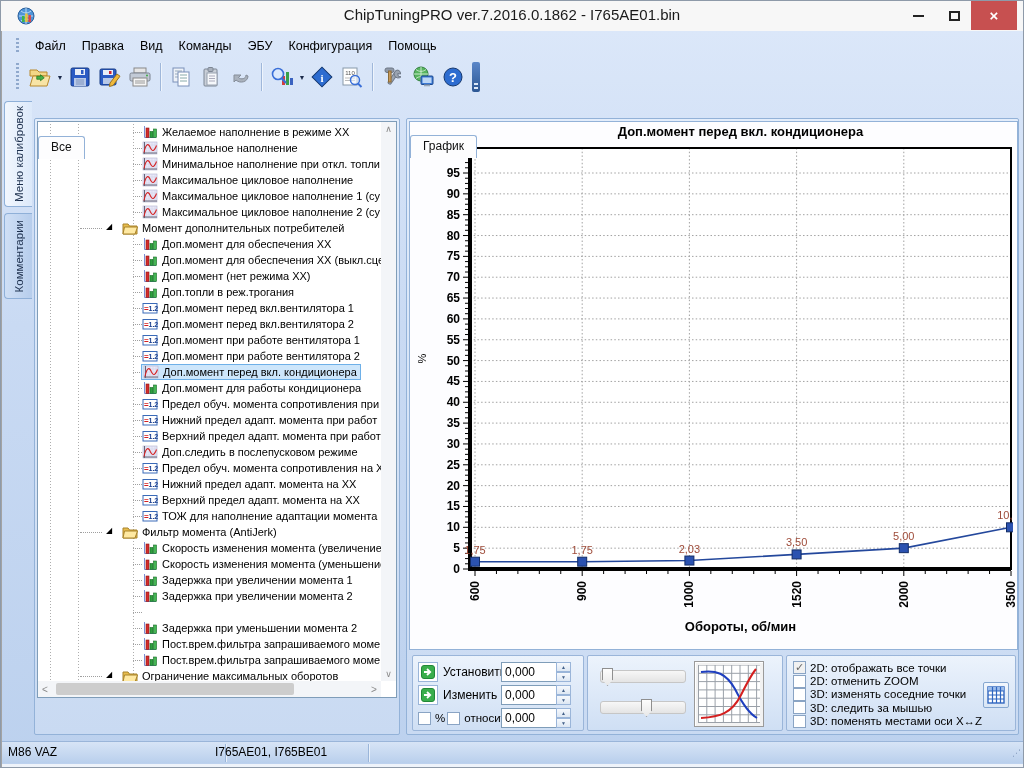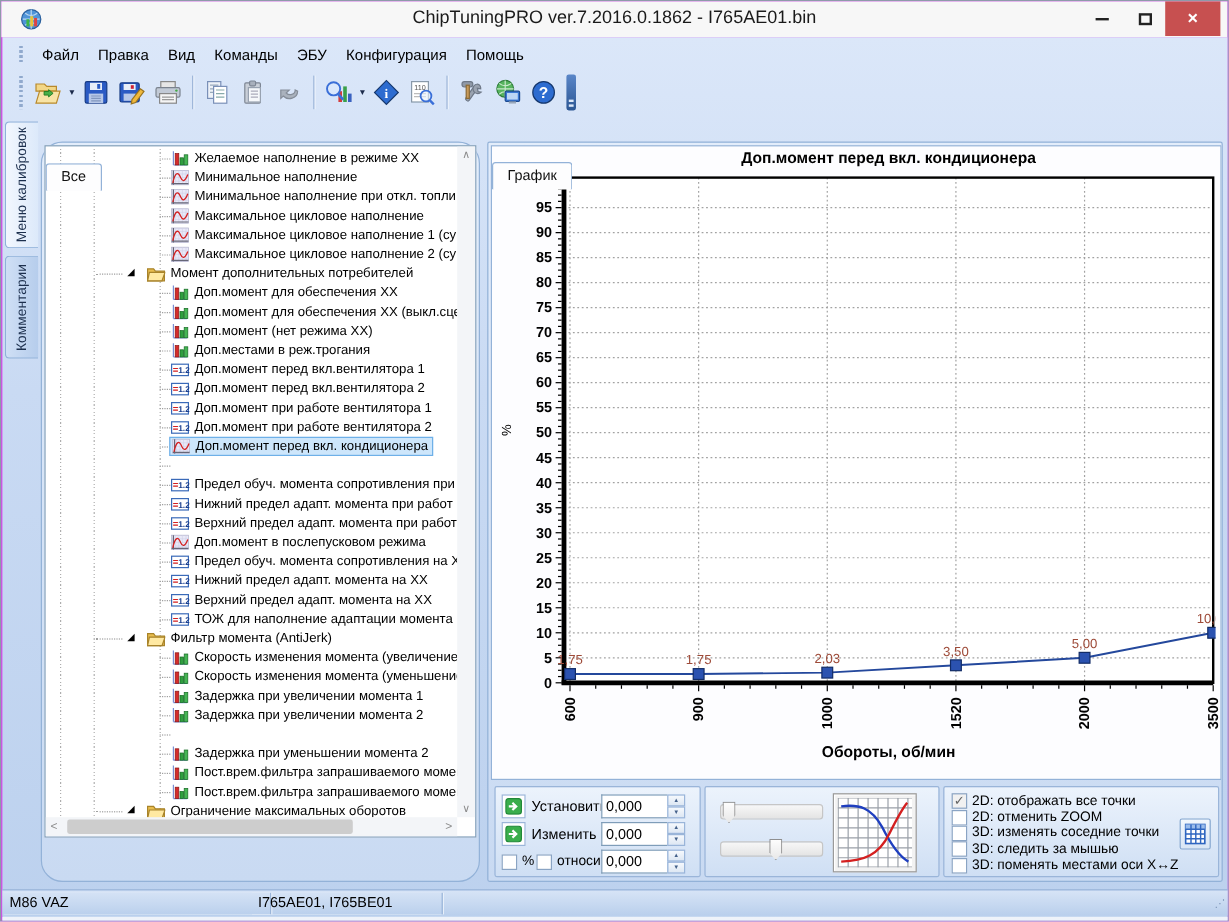--- a/index.html
+++ b/index.html
@@ -1,17 +1,17 @@
 <!DOCTYPE html>
 <html><head>
 <meta charset="utf-8">
 <style>
   html,body{margin:0;padding:0;background:#e4e9f2;font-family:"Liberation Sans",sans-serif;}
   *{box-sizing:border-box;}
-  #win{position:relative;width:1024px;height:768px;background:#d946ef;border:1px solid #8e9aa9;overflow:hidden;}
+  #win{position:relative;width:1024px;height:768px;background:#a3a3a3;border:1px solid #8e9aa9;overflow:hidden;}
 
   
   #titlebar{position:absolute;left:0;top:0;width:100%;height:30px;background:#f7f7f7;}
   #appicon{position:absolute;left:16px;top:6px;width:18px;height:18px;}
   #wtitle{position:absolute;left:0;right:0;top:5px;text-align:center;font-size:15px;color:#1a1a1a;}
   .winbtn{position:absolute;top:0;height:29px;display:flex;align-items:center;justify-content:center;cursor:default;}
   #btn-min{left:900px;width:34px;} #btn-max{left:936px;width:34px;}
   #btn-close{left:970px;width:46px;background:#c75050;color:#fff;font-size:15px;font-weight:bold;}
   #btn-min .bar{width:11px;height:2px;background:#222;}
   #btn-max .box{width:11px;height:10px;border:2px solid #222;}
@@ -45,21 +45,21 @@
   #vtab1{top:70px;height:106px;} #vtab2{top:182px;height:86px;}
 
   
   .ptabrow{position:absolute;height:22px;display:flex;margin-top:39px;}
   .ptab{height:24px;padding:3px 12px 0;font-size:12px;color:#111;border:1px solid #93b2d8;border-bottom:none;
     border-radius:3px 3px 0 0;background:linear-gradient(180deg,#f2f6fc,#dde8f6);margin-right:2px;}
   .ptab.active{background:#fdfdfe;position:relative;z-index:3;height:23px;}
 
   .outerpanel{position:absolute;border:1px solid #93b2d8;border-radius:2px;
     background:linear-gradient(180deg,#e3edfb,#c9daf2);}
-  #leftpanel{left:32px;top:87px;width:366px;height:617px;border-radius:18px;}
+  #leftpanel{left:32px;top:87px;width:366px;height:617px;}
   #rightpanel{left:404px;top:87px;width:613px;height:617px;}
 
   
   #treebox{position:absolute;left:2px;top:2px;width:360px;height:577px;background:#fff;border:1px solid #7f9db9;overflow:hidden;}
   #treerows{position:absolute;left:0;top:2px;right:15px;bottom:16px;overflow:hidden;}
   .guide{position:absolute;top:0;bottom:0;width:1px;background:repeating-linear-gradient(180deg,#aeaeae 0 1px,transparent 1px 3px);}
   .trow{position:relative;height:16px;white-space:nowrap;}
   .trow .conn{position:absolute;top:8px;border-top:1px dotted #9f9f9f;}
   .trow.item .conn{left:95px;width:9px;}
   .trow.folder .conn{left:42px;width:22px;}
@@ -420,21 +420,21 @@
             <div class="trow item">
               <span class="conn"></span>
               <span class="tcontent">
                 <span class="ticon"><svg width="16" height="16" viewBox="0 0 16 16">
                     <line x1="2.5" y1="2" x2="2.5" y2="13.5" stroke="#7a8fd4"></line>
                     <line x1="2.5" y1="13.5" x2="14" y2="13.5" stroke="#7a8fd4"></line>
                     <rect x="4" y="4" width="3" height="9.5" fill="#d42c2c" stroke="#8e1414" stroke-width="0.6"></rect>
                     <rect x="8" y="7.5" width="3" height="6" fill="#2f9e3f" stroke="#176b25" stroke-width="0.6"></rect>
                     <rect x="11.5" y="5" width="3" height="8.5" fill="#45b654" stroke="#176b25" stroke-width="0.6"></rect>
                   </svg></span>
-                <span class="tlabel">Доп.местами в реж.трогания</span>
+                <span class="tlabel">Доп.топли в реж.трогания</span>
               </span>
             </div>
             <div class="trow item">
               <span class="conn"></span>
               <span class="tcontent">
                 <span class="ticon"><svg width="16" height="16" viewBox="0 0 16 16">
                     <rect x="1" y="3.5" width="14" height="9.5" fill="#fff" stroke="#3a6ab8"></rect>
                     <text x="2" y="11" font-size="8" font-weight="bold" fill="#d42020">=</text>
                     <text x="6.5" y="11" font-size="7" font-weight="bold" fill="#1a3f8f">1.2</text>
                   </svg></span>
@@ -482,20 +482,30 @@
                     <path d="M1 5 h14 M1 8 h14 M1 11 h14 M4 2 v12 M7 2 v12 M10 2 v12 M13 2 v12" stroke="#cfcfe6" stroke-width="0.5"></path>
                     <line x1="2.5" y1="2" x2="2.5" y2="14" stroke="#667"></line>
                     <line x1="1" y1="13" x2="15" y2="13" stroke="#667"></line>
                     <path d="M2 12.5 C4 3 6.5 3 8.5 8 C10 11.5 12 12 14.5 5.5" stroke="#d42020" stroke-width="1.1" fill="none"></path>
                   </svg></span>
                 <span class="tlabel">Доп.момент перед вкл. кондиционера</span>
               </span>
             </div>
             <div class="trow item">
               <span class="conn"></span>
+              <span class="tcontent">
+                <span class="ticon"><svg width="16" height="16" viewBox="0 0 16 16">
+                    <line x1="2.5" y1="2" x2="2.5" y2="13.5" stroke="#7a8fd4"></line>
+                    <line x1="2.5" y1="13.5" x2="14" y2="13.5" stroke="#7a8fd4"></line>
+                    <rect x="4" y="4" width="3" height="9.5" fill="#d42c2c" stroke="#8e1414" stroke-width="0.6"></rect>
+                    <rect x="8" y="7.5" width="3" height="6" fill="#2f9e3f" stroke="#176b25" stroke-width="0.6"></rect>
+                    <rect x="11.5" y="5" width="3" height="8.5" fill="#45b654" stroke="#176b25" stroke-width="0.6"></rect>
+                  </svg></span>
+                <span class="tlabel">Доп.момент для работы кондиционера</span>
+              </span>
             </div>
             <div class="trow item">
               <span class="conn"></span>
               <span class="tcontent">
                 <span class="ticon"><svg width="16" height="16" viewBox="0 0 16 16">
                     <rect x="1" y="3.5" width="14" height="9.5" fill="#fff" stroke="#3a6ab8"></rect>
                     <text x="2" y="11" font-size="8" font-weight="bold" fill="#d42020">=</text>
                     <text x="6.5" y="11" font-size="7" font-weight="bold" fill="#1a3f8f">1.2</text>
                   </svg></span>
                 <span class="tlabel">Предел обуч. момента сопротивления при</span>
@@ -526,21 +536,21 @@
             <div class="trow item">
               <span class="conn"></span>
               <span class="tcontent">
                 <span class="ticon"><svg width="16" height="16" viewBox="0 0 16 16">
                     <rect x="1" y="2" width="14" height="12" fill="#e9e9f8" stroke="#b0b0cc" stroke-width="0.6"></rect>
                     <path d="M1 5 h14 M1 8 h14 M1 11 h14 M4 2 v12 M7 2 v12 M10 2 v12 M13 2 v12" stroke="#cfcfe6" stroke-width="0.5"></path>
                     <line x1="2.5" y1="2" x2="2.5" y2="14" stroke="#667"></line>
                     <line x1="1" y1="13" x2="15" y2="13" stroke="#667"></line>
                     <path d="M2 12.5 C4 3 6.5 3 8.5 8 C10 11.5 12 12 14.5 5.5" stroke="#d42020" stroke-width="1.1" fill="none"></path>
                   </svg></span>
-                <span class="tlabel">Доп.момент в послепусковом режима</span>
+                <span class="tlabel">Доп.следить в послепусковом режиме</span>
               </span>
             </div>
             <div class="trow item">
               <span class="conn"></span>
               <span class="tcontent">
                 <span class="ticon"><svg width="16" height="16" viewBox="0 0 16 16">
                     <rect x="1" y="3.5" width="14" height="9.5" fill="#fff" stroke="#3a6ab8"></rect>
                     <text x="2" y="11" font-size="8" font-weight="bold" fill="#d42020">=</text>
                     <text x="6.5" y="11" font-size="7" font-weight="bold" fill="#1a3f8f">1.2</text>
                   </svg></span>

